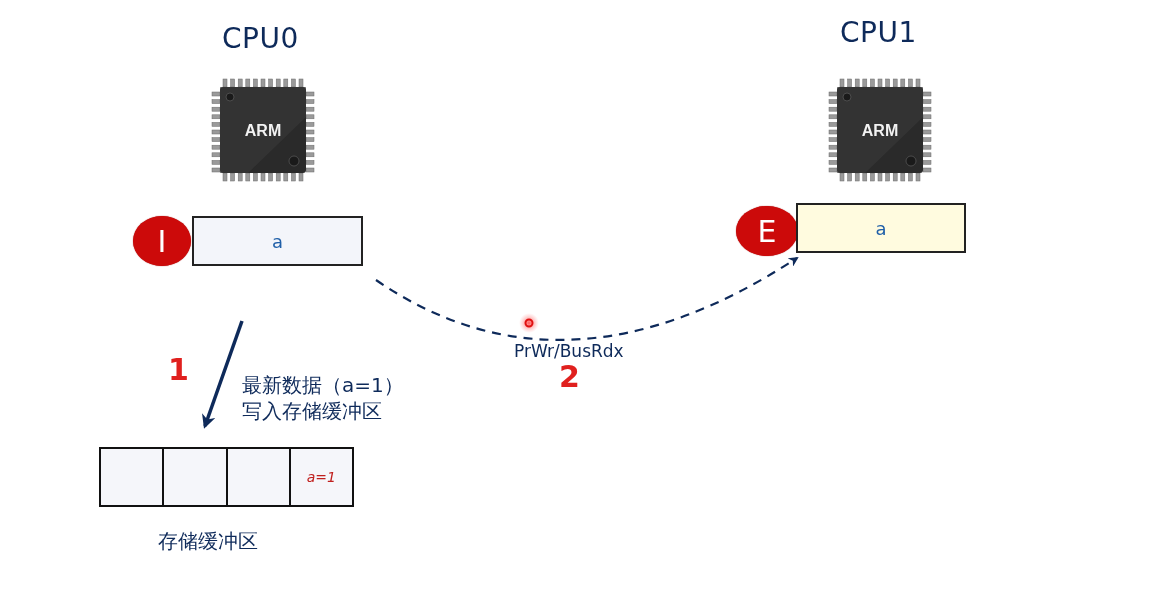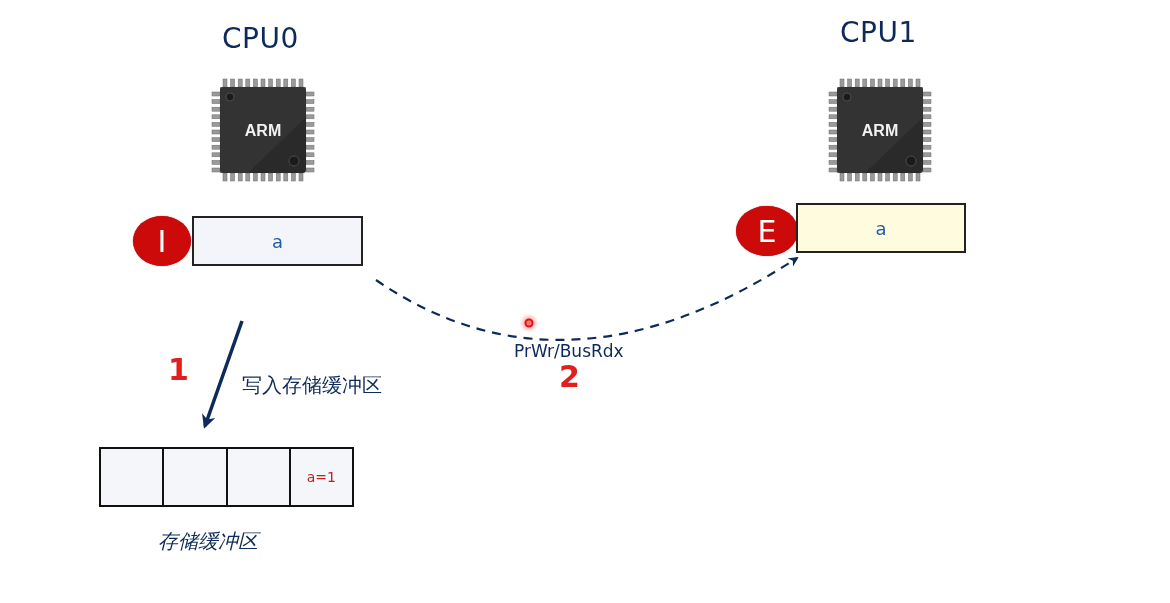--- a/index.html
+++ b/index.html
@@ -13,22 +13,22 @@
                  font-size: 18px; color: #1f5fa8; }
     .state-badge { position: absolute; border-radius: 50%; background: #cc0a0a;
                    color: #ffffff; display: flex; align-items: center; justify-content: center;
                    font-size: 30px; box-shadow: 0 0 1px #900; }
     .step-num { font-size: 30px; font-weight: bold; color: #e0201e; }
     .note { font-size: 20px; color: #0e2a5a; line-height: 26px; }
     .buffer { position: absolute; display: flex; border: 2px solid #111; box-sizing: border-box; }
     .buf-cell { flex: 1; border-right: 2px solid #111; background: #f5f6fa;
                 display: flex; align-items: center; justify-content: center;
                 font-size: 14px; color: #c0201e; }
-    .buf-cell:last-child { border-right: none; }
-    .buf-label { font-size: 20px; color: #0e2a5a; font-style: italic; }
+    .buf-cell:last-child { border-right: none; font-style: italic; }
+    .buf-label { font-size: 20px; color: #0e2a5a; }
     .trans-label { font-size: 17px; color: #0e2a5a; margin-top: 48px; }
     svg.overlay { position: absolute; left: 0; top: 0; }
   </style>
 </head>
 <body>
 
 <div class="abs cpu-title" style="left:222px; top:22px;">CPU0</div>
 <svg class="chip" style="left:208px; top:77px;" viewBox="0 0 110 110">
   <g class="pins" fill="#9a9a9a" stroke="#6a6a6a" stroke-width="0.5">
       <rect x="15" y="2" width="4" height="8"></rect>
@@ -166,20 +166,21 @@
     <circle cx="529" cy="323" r="10" fill="url(#glow)"></circle>
     <circle cx="529" cy="323" r="3.5" fill="none" stroke="#e01010" stroke-width="2"></circle>
   </g>
 </svg>
 
 <div class="abs trans-label" style="left:514px; top:293px;">PrWr/BusRdx</div>
 <div class="abs step-num" style="left:559px; top:359px;">2</div>
 
 <div class="abs step-num" style="left:168px; top:352px;">1</div>
 <div class="abs note" style="left:242px; top:372px;">
+  <div>最新数据（a=1）</div>
   <div>写入存储缓冲区</div>
 </div>
 
 <div class="buffer" style="left:99px; top:447px; width:255px; height:60px;">
   <div class="buf-cell"></div>
   <div class="buf-cell"></div>
   <div class="buf-cell"></div>
   <div class="buf-cell">a=1</div>
 </div>
 <div class="abs buf-label" style="left:158px; top:528px;">存储缓冲区</div>

